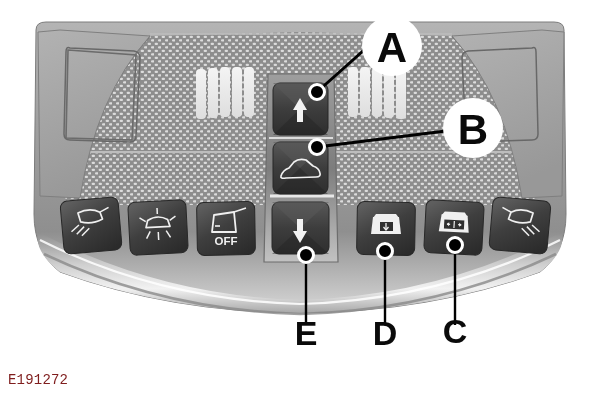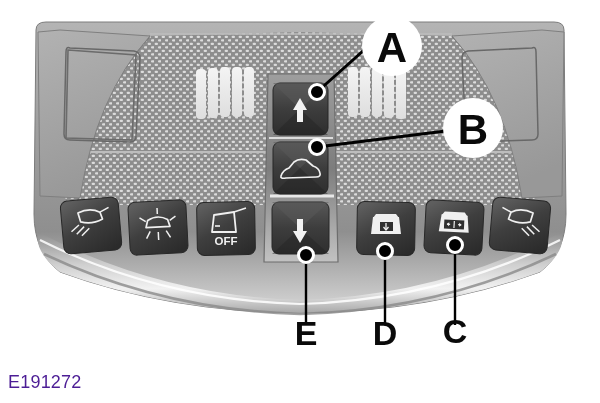--- a/index.html
+++ b/index.html
@@ -24,23 +24,23 @@
     position: absolute;
     left: 0; top: 0;
     width: 600px;
     height: 403px;
     display: block;
   }
   .caption {
     position: absolute;
     left: 8px;
     top: 372px;
-    font-family: Liberation Sans, sans-serif;
-    font-size: 18px;
-    color: #4c1d95;
+    font-family: Liberation Mono, monospace;
+    font-size: 14px;
+    color: #7f1d1d;
     letter-spacing: 0.2px;
     white-space: nowrap;
   }
   .callout-letter {
     font-family: "Liberation Sans", sans-serif;
     font-weight: bold;
     fill: #0a0a0a;
   }
 </style>
 </head>

